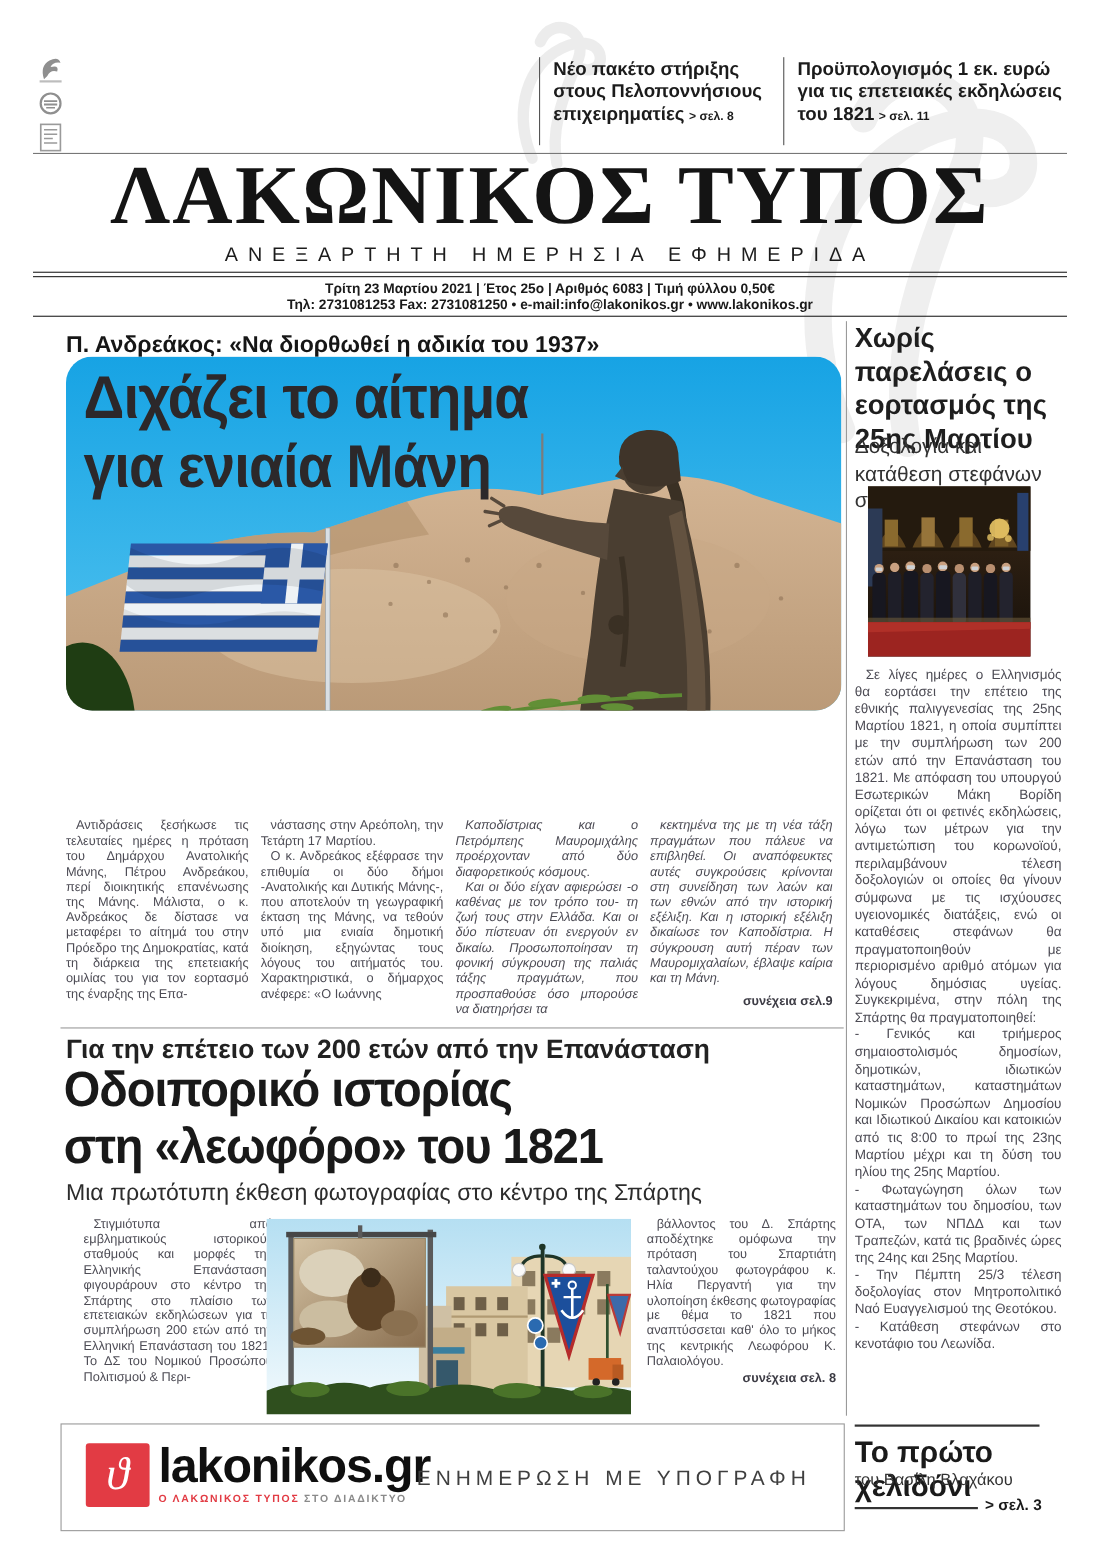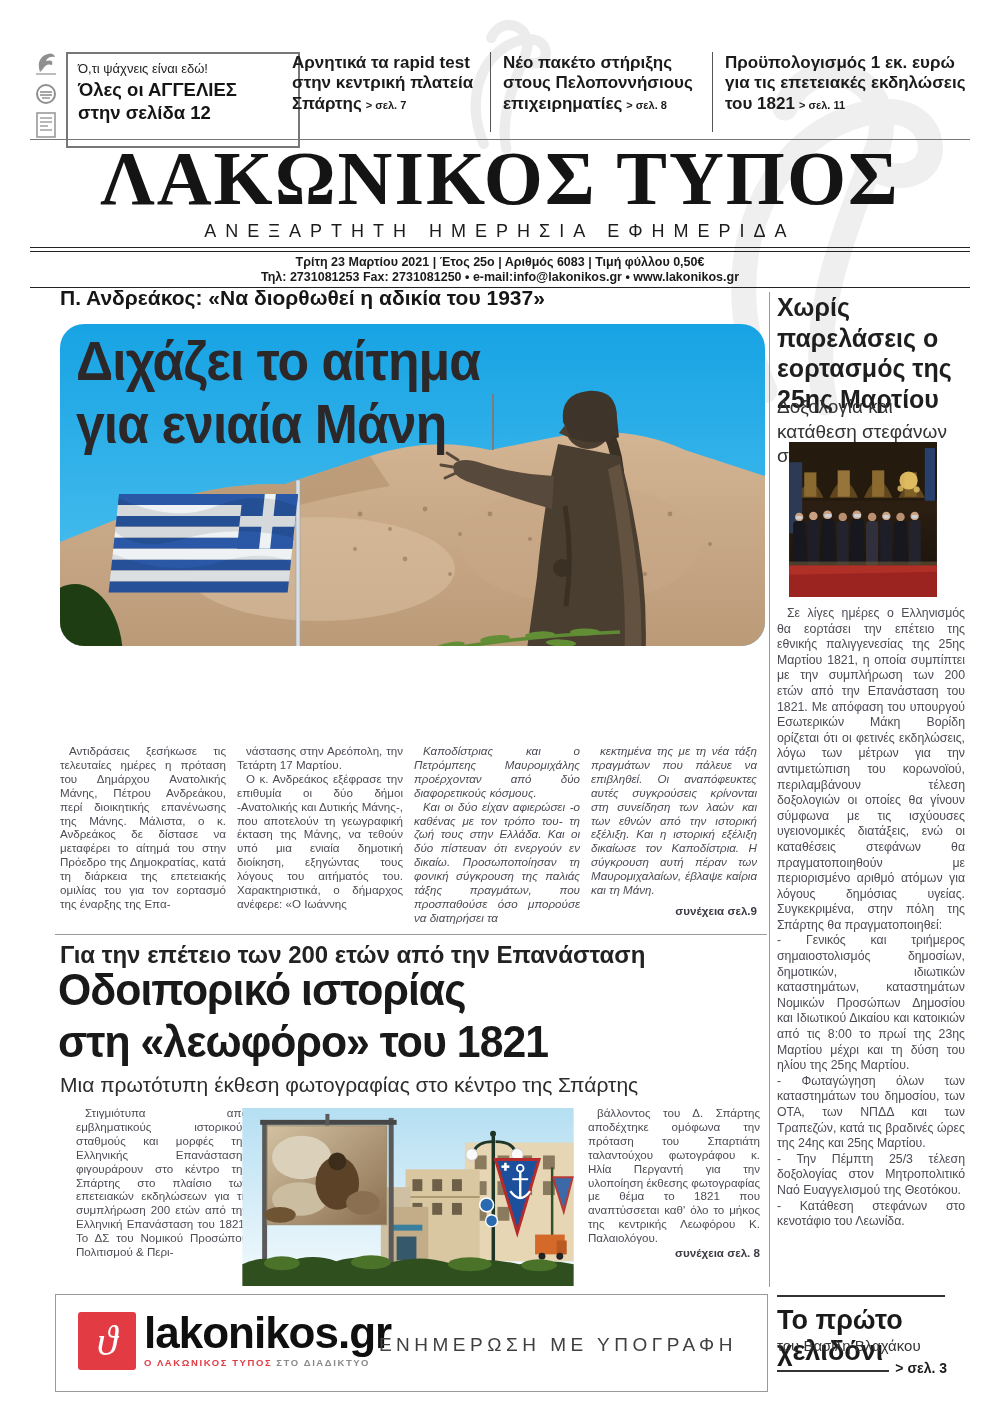--- a/index.html
+++ b/index.html
@@ -22,21 +22,21 @@
   .mast-title{left:0;right:0;top:140px;text-align:center;font-family:"Liberation Serif",serif;
               font-weight:bold;font-size:76px;line-height:1;color:#141414;letter-spacing:2px;}
   .mast-sub{left:0;right:0;top:221px;text-align:center;font-size:18px;letter-spacing:9px;color:#1c1c1c;font-weight:500;}
   .dblrule{left:30px;right:30px;top:247px;height:3px;border-top:1px solid #222;border-bottom:1px solid #222;}
   .dateline{left:0;right:0;top:255px;text-align:center;font-size:12.5px;font-weight:bold;color:#1a1a1a;}
   .contactline{left:0;right:0;top:270px;text-align:center;font-size:12.5px;font-weight:bold;color:#1a1a1a;}
   .singlerule{left:30px;right:30px;top:287px;height:1px;background:#222;}
   .topbar-rule{left:30px;right:30px;top:139px;height:1px;background:#777;}
 
   
-  .kicker1{left:60px;top:286px;font-size:21px;font-weight:bold;color:#161616;}
+  .kicker1{left:60px;top:302px;font-size:21px;font-weight:bold;color:#161616;}
   .leadphoto{left:60px;top:324px;width:705px;height:322px;overflow:hidden;border-radius:24px;}
   .leadhead{position:absolute;left:16px;top:6px;font-size:55px;line-height:1.14;font-weight:bold;
             color:#2c282a;transform:scaleX(.94);transform-origin:left top;letter-spacing:-1px;}
   .col{position:absolute;top:744px;width:166px;height:190px;font-size:11.6px;line-height:13.9px;
        text-align:justify;color:#4d4c55;overflow:hidden;}
   .col p{margin:0;text-indent:9px;}
   .col.it{font-style:italic;}
   .cont1{left:591px;top:904px;width:166px;text-align:right;font-size:11.6px;font-weight:bold;color:#3c3b44;}
   .artsep{left:55px;top:934px;width:712px;height:1px;background:#9a9a9a;}
 
@@ -106,29 +106,21 @@
     </svg>
     <svg width="20" height="26" viewBox="0 0 20 26">
       <rect x="1" y="1" width="18" height="24" fill="none" stroke="#9a9a9a" stroke-width="1.6"></rect>
       <line x1="4" y1="6" x2="16" y2="6" stroke="#9a9a9a" stroke-width="1.4"></line>
       <line x1="4" y1="10" x2="16" y2="10" stroke="#9a9a9a" stroke-width="1.4"></line>
       <line x1="4" y1="14" x2="12" y2="14" stroke="#9a9a9a" stroke-width="1.4"></line>
       <line x1="4" y1="18" x2="16" y2="18" stroke="#9a9a9a" stroke-width="1.4"></line>
     </svg>
   </div>
 
-  <div class="abs z adsbox">
-    <div class="l1">Ό,τι ψάχνεις είναι εδώ!</div>
-    <div class="l2">Όλες οι ΑΓΓΕΛΙΕΣ</div>
-    <div class="l3">στην σελίδα 12</div>
-  </div>
-
-  <div class="abs z teaser" style="left:292px;top:53px;width:188px;">
-    <span>Αρνητικά τα rapid test στην κεντρική πλατεία Σπάρτης</span><span class="pageref">&gt; σελ. 7</span>
-  </div>
+
   <div class="abs z vline" style="left:490px;"></div>
   <div class="abs z teaser" style="left:503px;top:53px;width:196px;">
     <span>Νέο πακέτο στήριξης στους Πελοποννήσιους επιχειρηματίες</span><span class="pageref">&gt; σελ. 8</span>
   </div>
   <div class="abs z vline" style="left:712px;"></div>
   <div class="abs z teaser" style="left:725px;top:53px;width:248px;">
     <span>Προϋπολογισμός 1 εκ. ευρώ για τις επετειακές εκδηλώσεις του 1821</span><span class="pageref">&gt; σελ. 11</span>
   </div>
   <div class="abs z topbar-rule"></div>
 

